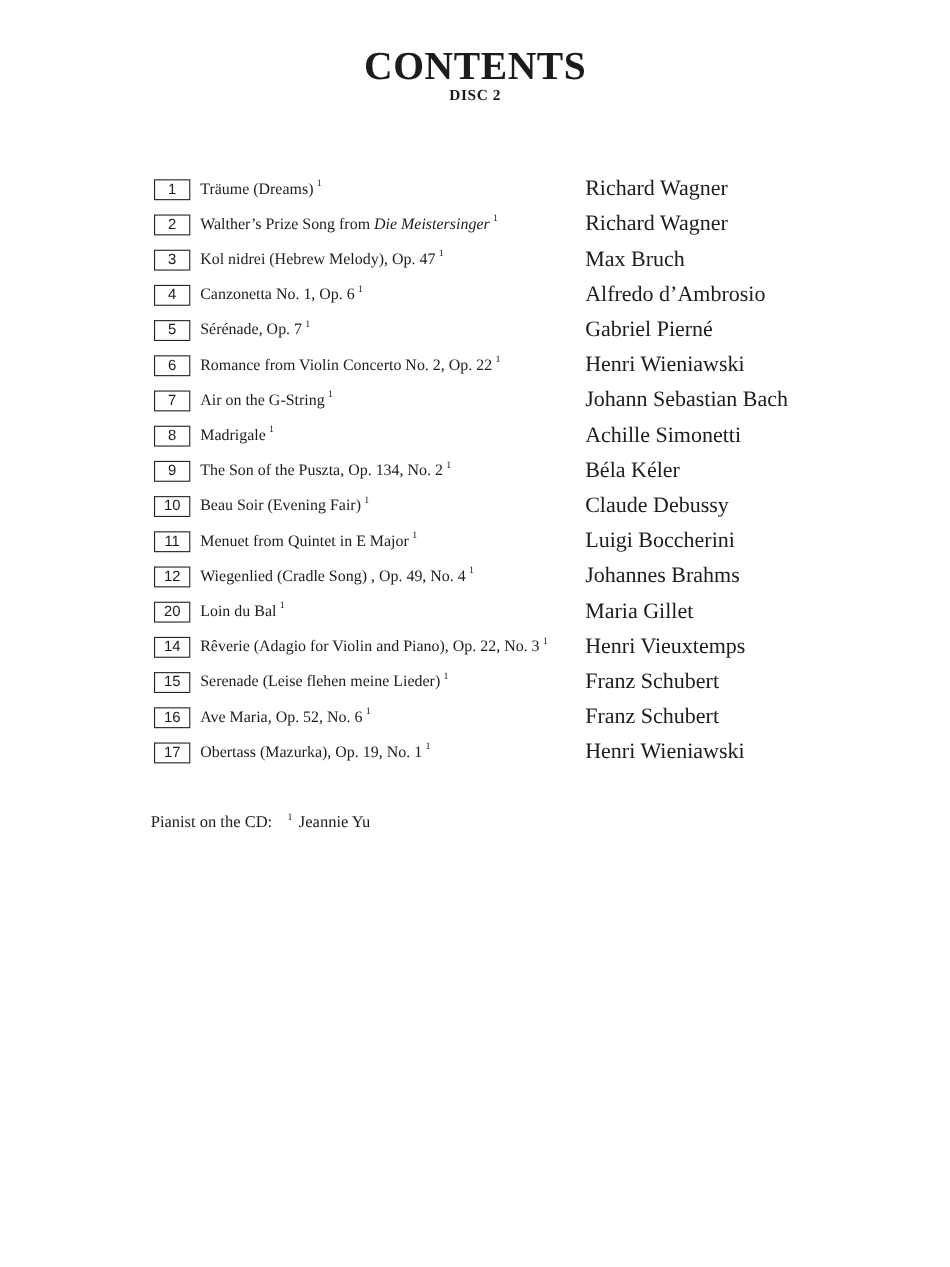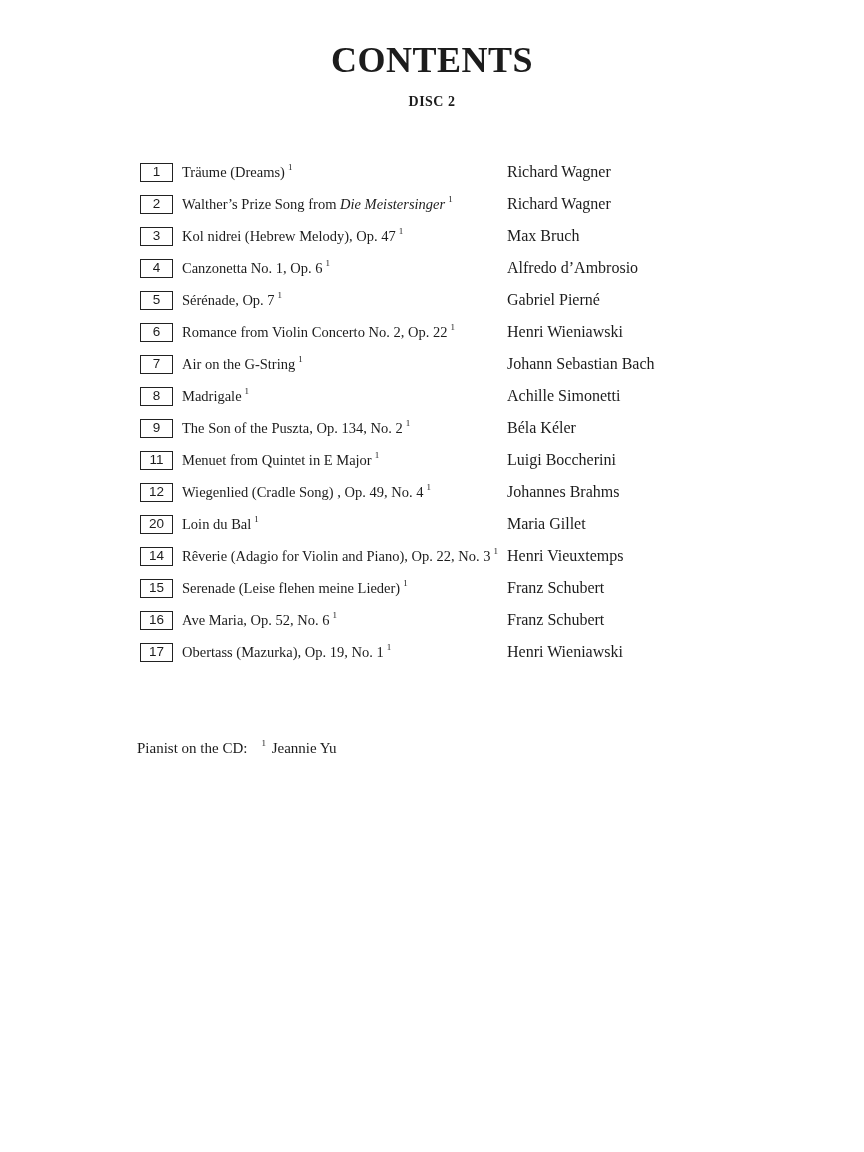--- a/index.html
+++ b/index.html
@@ -29,21 +29,21 @@
     text-align: center;
   }
   .page-title {
     margin: 0;
     font-size: 36px;
     font-weight: 600;
     letter-spacing: 0.5px;
     line-height: 1;
   }
   .disc-subtitle {
-    margin-top: 16px;
+    margin-top: 2px;
     font-size: 14px;
     font-weight: 700;
     letter-spacing: 0.5px;
   }
   .track-list {
     position: absolute;
     top: 156px;
     left: 140px;
     right: 30px;
   }
@@ -70,24 +70,24 @@
   .track-title {
     margin-left: 9px;
     font-size: 14.5px;
     white-space: nowrap;
   }
   .track-title .italic {
     font-style: italic;
   }
   .composer {
     position: absolute;
-    left: 367px;
+    left: 392px;
     top: 50%;
     transform: translateY(-50%);
-    font-size: 16px;
+    font-size: 20px;
     white-space: nowrap;
   }
   sup.fnote {
     font-size: 9px;
     line-height: 0;
     margin-left: 3px;
     position: relative;
     top: -1px;
   }
   .pianist-note {
@@ -155,20 +155,25 @@
         <span class="num-box">8</span>
         <span class="track-title"><span>Madrigale</span><sup class="fnote">1</sup></span>
         <span class="composer">Achille Simonetti</span>
       </div>
       <div class="track-row">
         <span class="num-box">9</span>
         <span class="track-title"><span>The Son of the Puszta, Op. 134, No. 2</span><sup class="fnote">1</sup></span>
         <span class="composer">Béla Kéler</span>
       </div>
       <div class="track-row">
+        <span class="num-box">10</span>
+        <span class="track-title"><span>Beau Soir (Evening Fair)</span><sup class="fnote">1</sup></span>
+        <span class="composer">Claude Debussy</span>
+      </div>
+      <div class="track-row">
         <span class="num-box">11</span>
         <span class="track-title"><span>Menuet from Quintet in E Major</span><sup class="fnote">1</sup></span>
         <span class="composer">Luigi Boccherini</span>
       </div>
       <div class="track-row">
         <span class="num-box">12</span>
         <span class="track-title"><span>Wiegenlied (Cradle Song) , Op. 49, No. 4</span><sup class="fnote">1</sup></span>
         <span class="composer">Johannes Brahms</span>
       </div>
       <div class="track-row">

